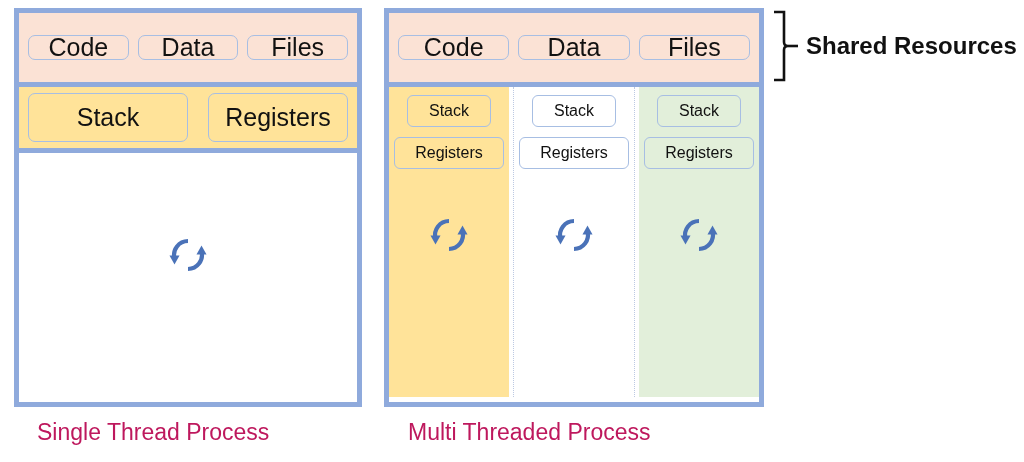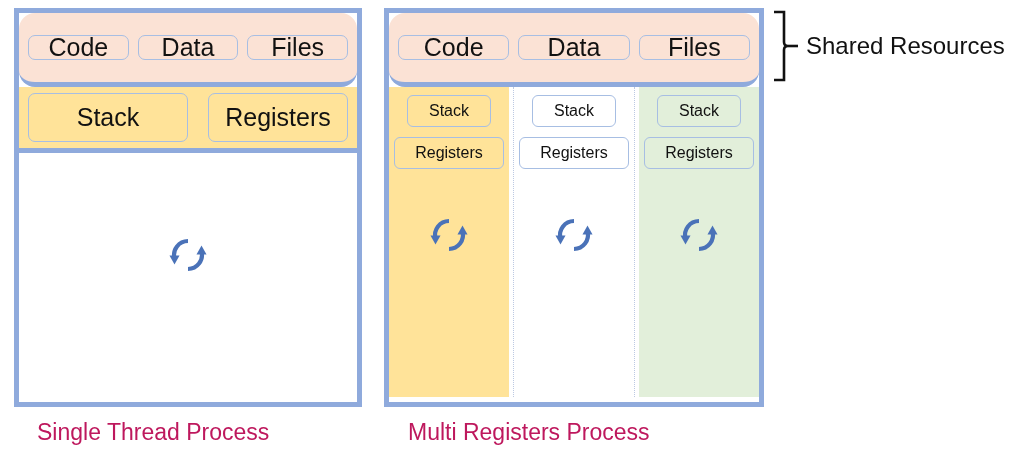--- a/index.html
+++ b/index.html
@@ -33,21 +33,20 @@
   
   .shared-band {
     box-sizing: border-box;
     background: #FBE2D5;
     border-bottom: 5px solid #8FAADC;
     display: flex;
     align-items: center;
     justify-content: space-between;
     padding: 22px 9px;
     gap: 9px;
-    border-radius: 16px;
   }
   .res-box {
     box-sizing: border-box;
     flex: 1 1 0;
     background: #FBE2D5;
     border: 1.6px solid #A7BEE3;
     border-radius: 7px;
     display: flex;
     align-items: center;
     justify-content: center;
@@ -185,20 +184,21 @@
     top: 0;
   }
   #shared-resources-label {
     position: absolute;
     left: 36px;
     top: 50%;
     transform: translateY(-50%);
     font-size: 24px;
     color: #111111;
     white-space: nowrap;
+    font-weight: bold;
   }
 
   
   .caption {
     position: absolute;
     font-size: 23px;
     color: #be185d;
     white-space: nowrap;
   }
   #caption-single { left: 37px;  top: 419px; }
@@ -331,15 +331,15 @@
           <path d="M14 34 Q14 38 18 38 Q14 38 14 42"></path>
           <path d="M18 38 L28 38"></path>
         </g>
       </svg>
     </span>
     <span id="shared-resources-label">Shared Resources</span>
   </div>
 
   <div class="caption" id="caption-single">Single Thread Process</div>
 
-  <div class="caption" id="caption-multi">Multi Registers Process</div>
+  <div class="caption" id="caption-multi">Multi Threaded Process</div>
 
 </div>
 
 </body></html>

